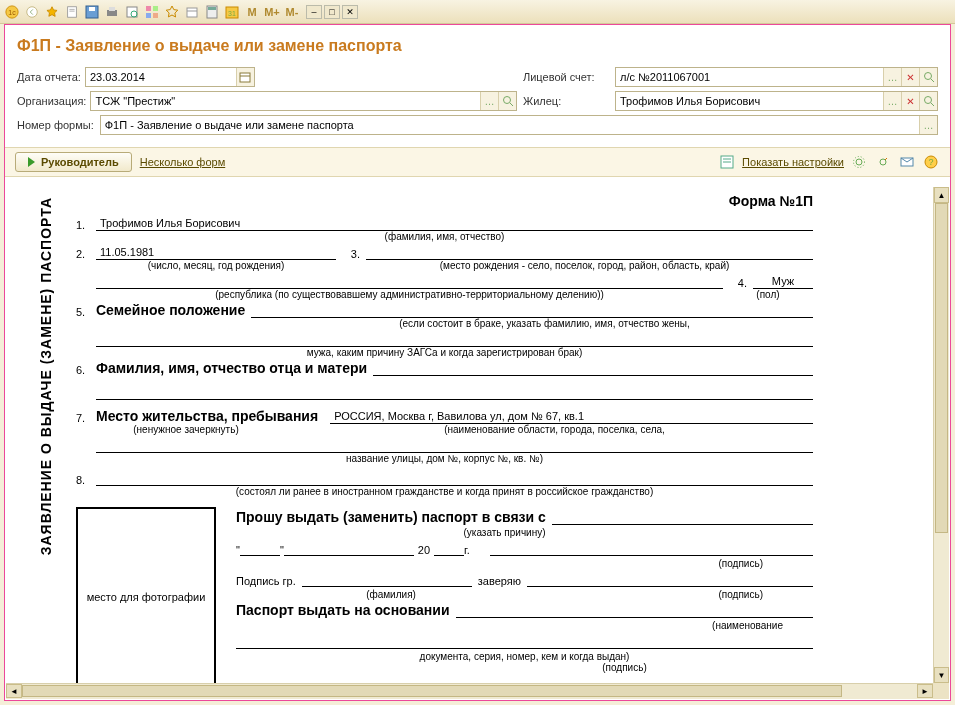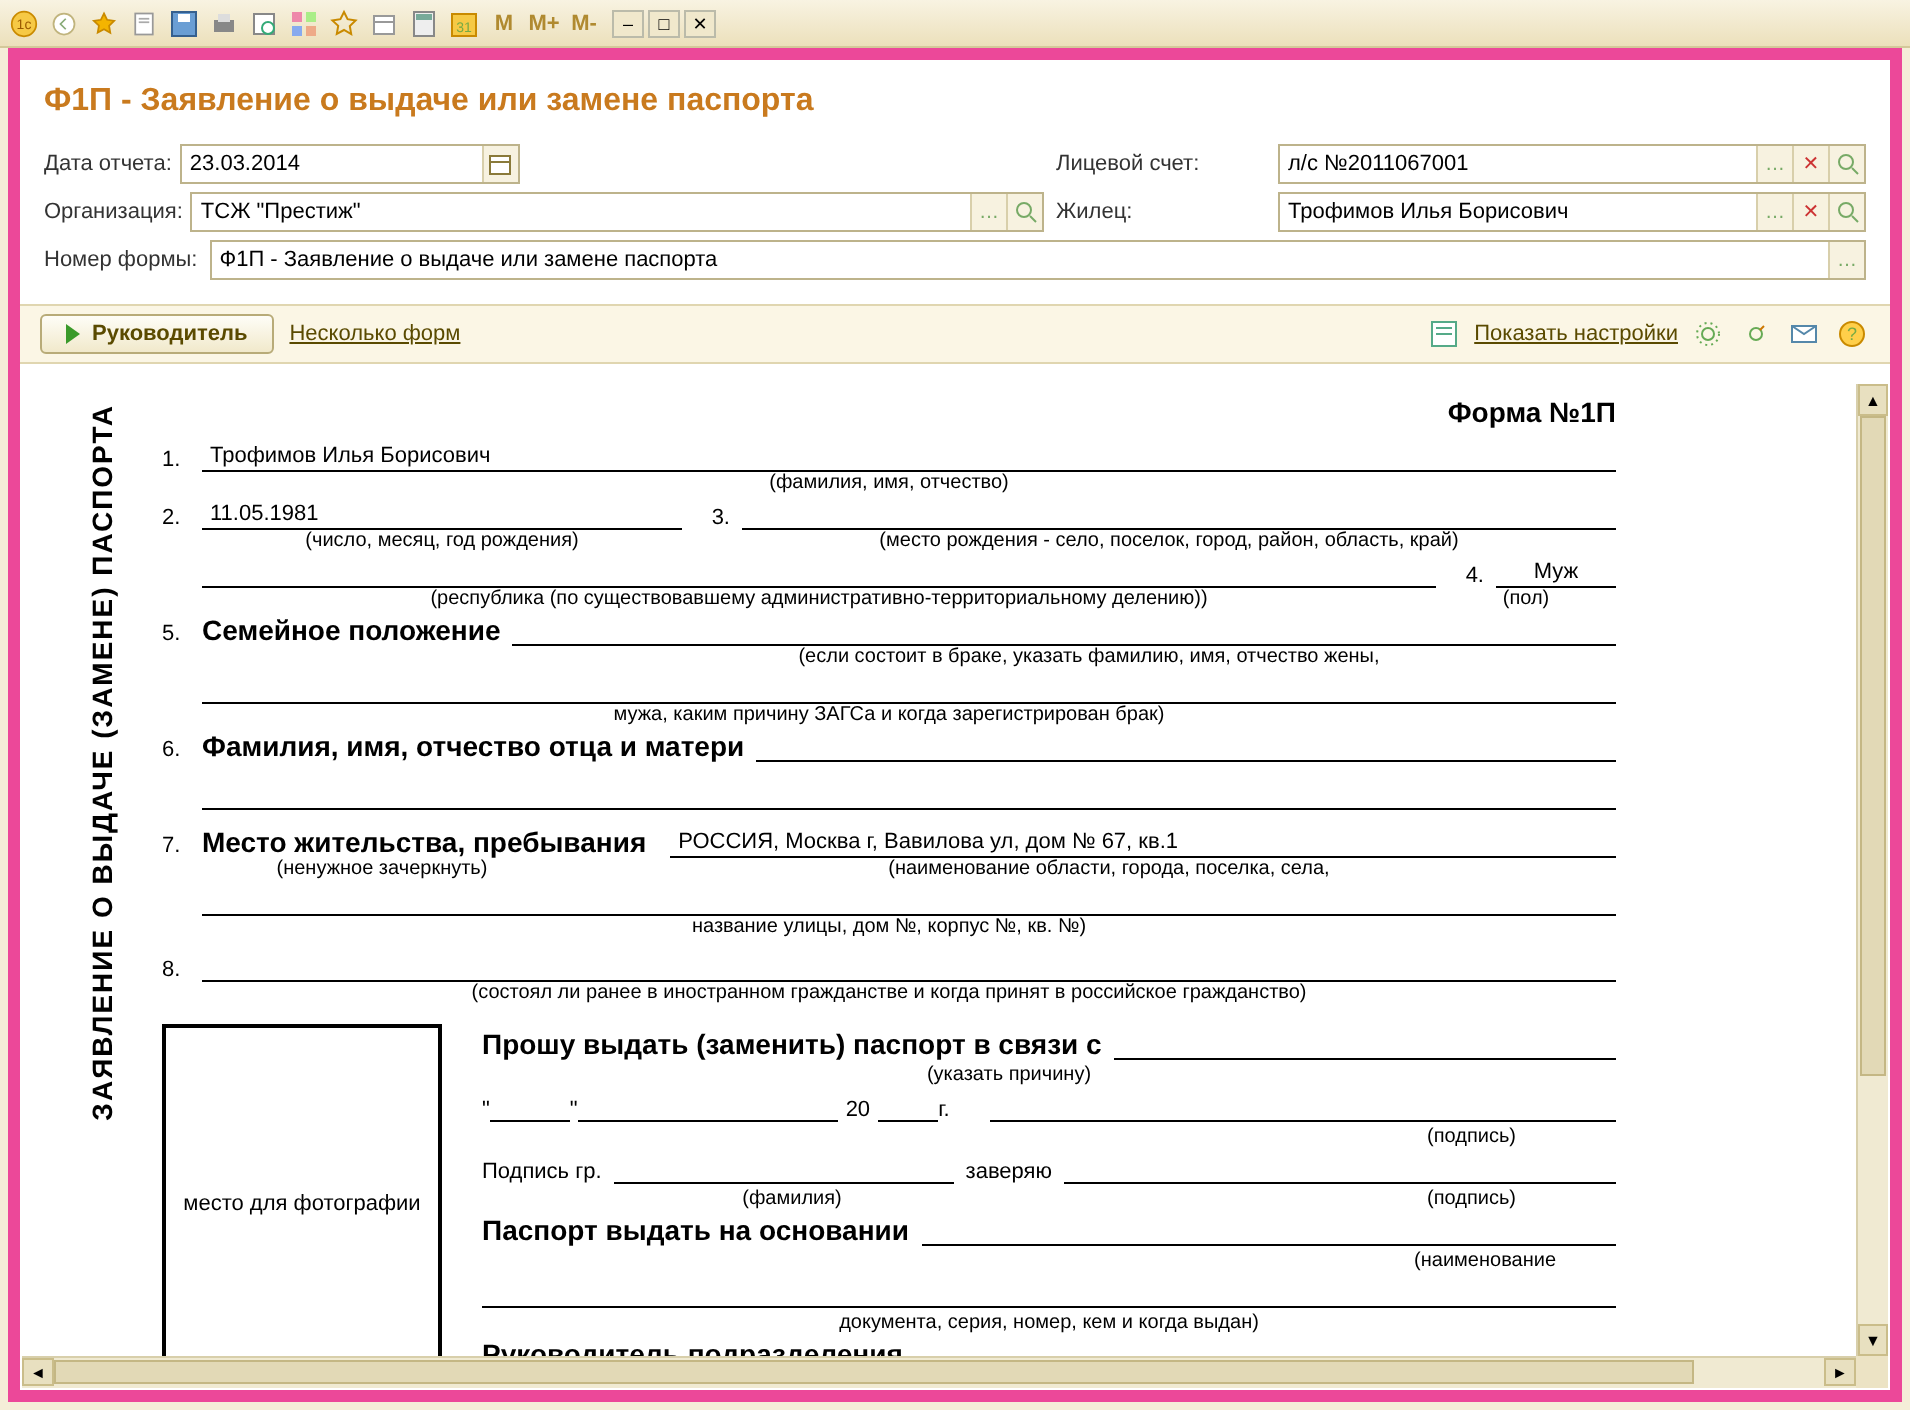--- a/index.html
+++ b/index.html
@@ -9,29 +9,29 @@
 .titlebar { height: 24px; background: linear-gradient(#f8f3e2,#ece0bb); display: flex; align-items: center; padding: 0 4px; border-bottom: 1px solid #d4c89a; }
 .titlebar .ico { width: 16px; height: 16px; margin-right: 4px; display: inline-flex; align-items: center; justify-content: center; font-size: 11px; }
 .titlebar .ico svg { width: 14px; height: 14px; }
 .titlebar .title-text { flex: 1; color: #333; font-size: 11px; white-space: nowrap; overflow: hidden; }
 .titlebar .tool-icons { display: flex; gap: 4px; align-items: center; }
 .titlebar .tool-icons span { width: 16px; height: 16px; display: inline-flex; align-items: center; justify-content: center; color: #666; cursor: pointer; }
 .titlebar .win-btns { display: flex; gap: 2px; margin-left: 6px; }
 .titlebar .win-btns span { width: 16px; height: 14px; border: 1px solid #bba; background: #f0e8cc; display: inline-flex; align-items: center; justify-content: center; font-size: 9px; cursor: pointer; }
 
 
-.frame { position: absolute; top: 24px; left: 4px; right: 4px; bottom: 4px; background: #fff; border: 6px solid #ec4899; }
+.frame { position: absolute; top: 24px; left: 4px; right: 4px; bottom: 4px; background: #fff; border: 1px solid #ec4899; }
 
 .page-title { color: #c97a1e; font-size: 16px; font-weight: bold; padding: 12px 12px 8px 12px; }
 
 .form-grid { padding: 4px 12px 8px 12px; }
 .form-row { display: flex; align-items: center; margin-bottom: 4px; gap: 6px; }
 .form-row label { color: #333; font-size: 11px; white-space: nowrap; }
 .left-col { width: 500px; display: flex; align-items: center; gap: 4px; }
-.right-col { flex: 1; display: flex; align-items: center; gap: 19px; }
+.right-col { flex: 1; display: flex; align-items: center; gap: 0; }
 .input-wrap { flex: 1; position: relative; display: flex; align-items: center; background: #fff; border: 1px solid #bdb38b; height: 20px; }
 .input-wrap input { flex: 1; border: none; outline: none; padding: 2px 4px; font-size: 11px; background: transparent; }
 .input-btn { width: 18px; height: 18px; border-left: 1px solid #d8cfab; display: flex; align-items: center; justify-content: center; cursor: pointer; color: #7a6; font-size: 10px; background: #f7f2e0; }
 .input-btn.cal { color: #8a7a3a; }
 .label-right { min-width: 92px; }
 
 
 .toolbar { height: 30px; border-top: 1px solid #e0d6b0; border-bottom: 1px solid #e0d6b0; background: #fbf6e5; display: flex; align-items: center; padding: 0 10px; gap: 8px; }
 .btn-main { display: flex; align-items: center; gap: 6px; background: linear-gradient(#fefdf7,#f1e9cb); border: 1px solid #b8ab78; border-radius: 3px; padding: 3px 12px; color: #5a4a00; font-weight: bold; cursor: pointer; }
 .btn-main .play { width: 0; height: 0; border-left: 7px solid #3a9a2a; border-top: 5px solid transparent; border-bottom: 5px solid transparent; }
@@ -394,25 +394,20 @@
               <div class="line">
                   <span class="label-b">Паспорт выдать на основании</span>
                   <span style="width:6px"></span>
                   <span class="ul"></span>
                 </div>
               <div class="hint" style="text-align:right;padding-right:30px">(наименование</div>
               <div class="line">
                   <span class="ul"></span>
                 </div>
               <div class="hint">документа, серия, номер, кем и когда выдан)</div>
-              <div class="line">
-                  <span class="label-b">Руководитель подразделения</span>
-                  <span style="width:10px"></span>
-                  <span class="ul"></span>
-                </div>
               <div class="hint" style="text-align:center;padding-left:200px">(подпись)</div>
 
             </div>
           </div>
         </div>
       </div>
     </div>
     <div class="vscroll">
       <div class="arrow">▲</div>
       <div class="thumb"></div>

